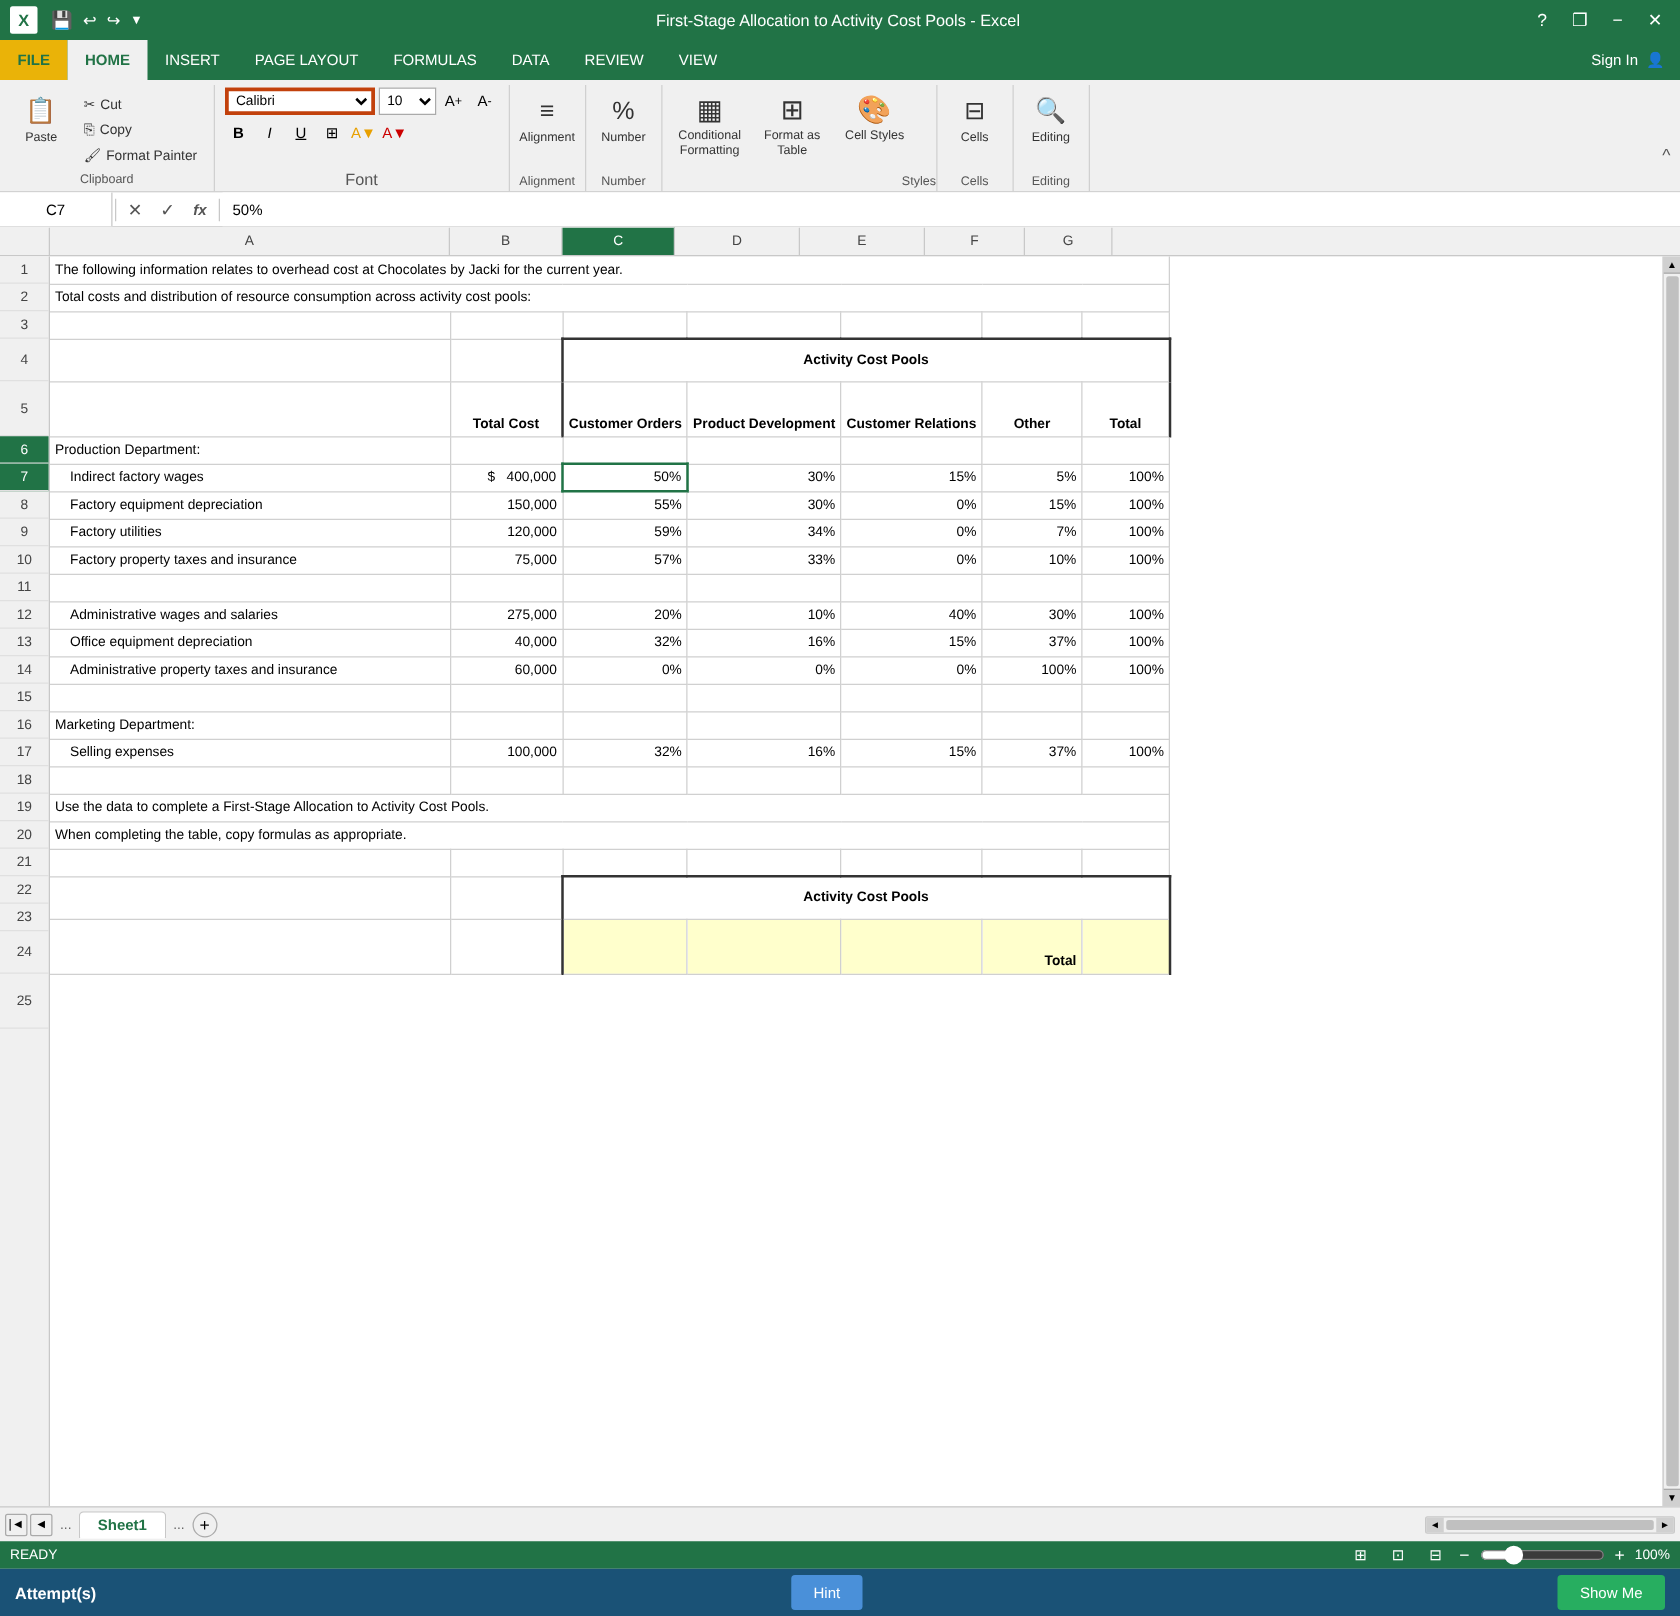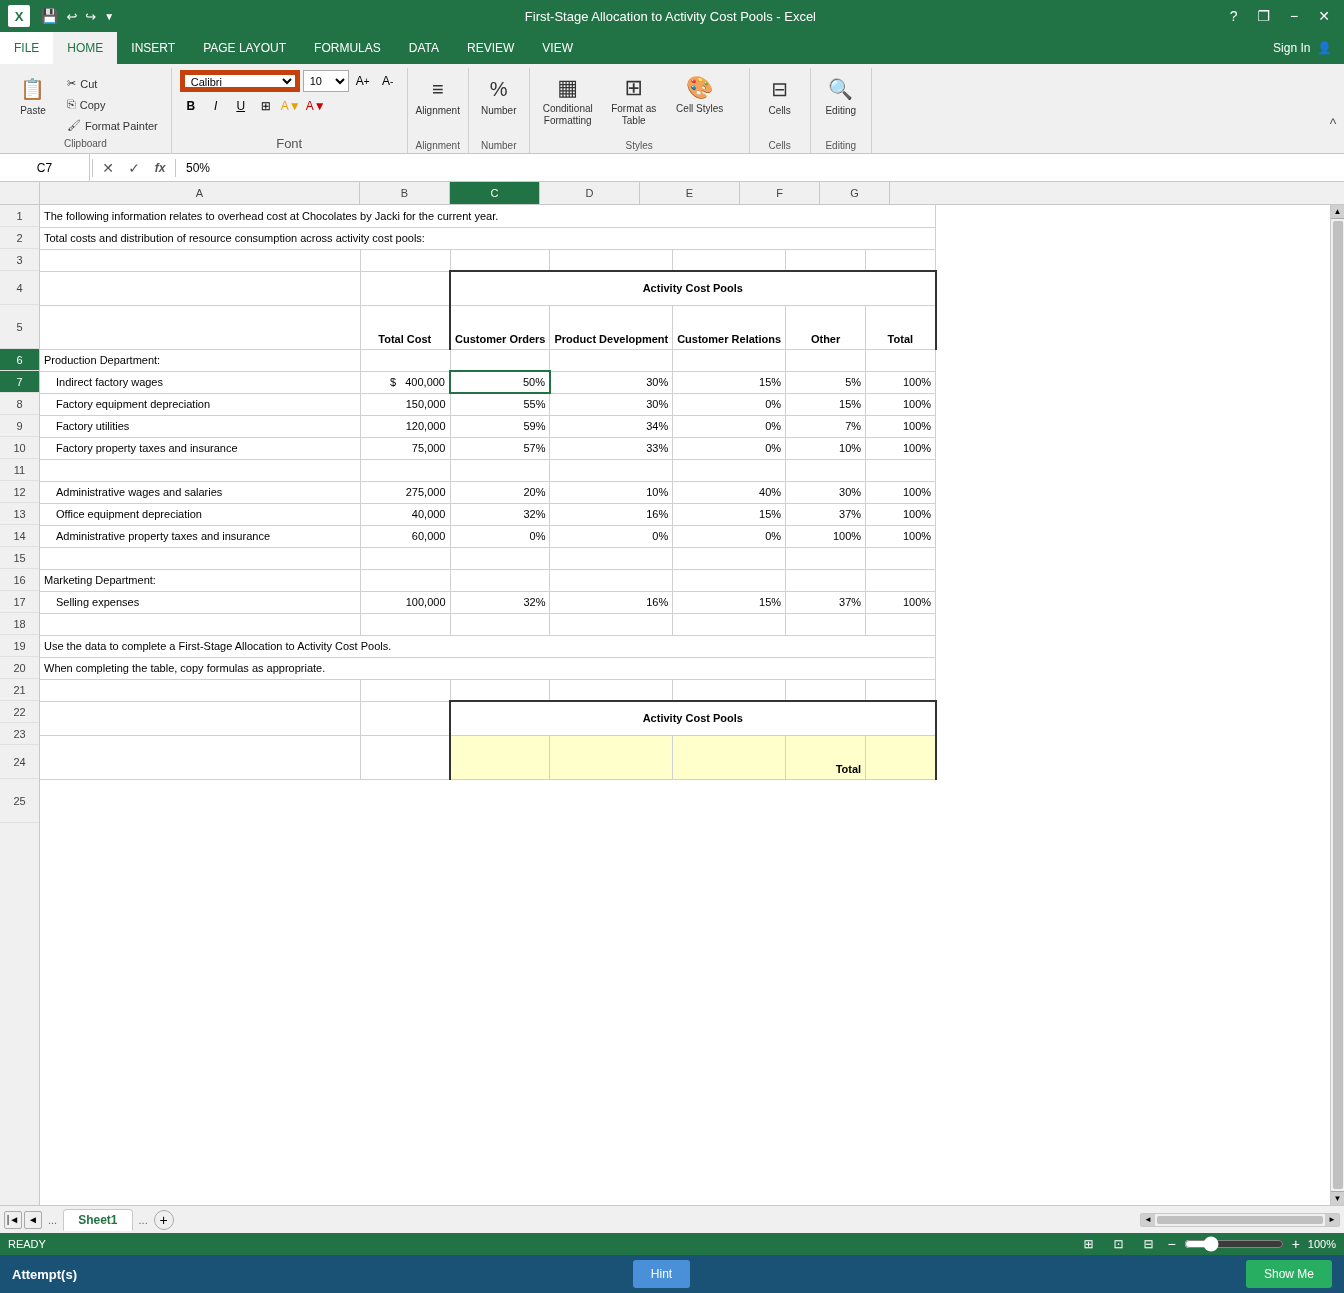--- a/index.html
+++ b/index.html
@@ -27,23 +27,23 @@
       padding: 0 14px;
       display: flex;
       align-items: center;
       font-size: 12px;
       color: white;
       cursor: pointer;
       border: none;
       background: transparent;
     }
     .menu-tab.active {
-      background: #ffffff;
+      background: #eab308;
       color: #217346;
-      font-weight: normal;
+      font-weight: bold;
     }
     .menu-right {
       margin-left: auto;
       display: flex;
       align-items: center;
       padding-right: 12px;
       color: white;
       font-size: 12px;
       cursor: pointer;
     }
@@ -133,21 +133,21 @@
     }
     .font-row {
       display: flex;
       align-items: center;
       gap: 3px;
     }
     .font-select {
       width: 120px;
       height: 22px;
       font-size: 11px;
-      border: 5px solid #c2410c;
+      border: 3px solid #c2410c;
       background: white;
       padding: 0 2px;
     }
     .font-size-select {
       width: 46px;
       height: 22px;
       font-size: 11px;
       border: 1px solid #aaa;
       background: white;
       padding: 0 2px;
@@ -486,21 +486,21 @@
   </div>
   <div style="flex:1;text-align:center;font-size:13px;color:white;">First-Stage Allocation to Activity Cost Pools - Excel</div>
   <button style="background:transparent;border:none;cursor:pointer;color:white;font-size:14px;padding:2px 6px;">?</button>
   <button style="background:transparent;border:none;cursor:pointer;color:white;font-size:14px;padding:2px 6px;">❐</button>
   <button style="background:transparent;border:none;cursor:pointer;color:white;font-size:14px;padding:2px 6px;">−</button>
   <button style="background:transparent;border:none;cursor:pointer;color:white;font-size:14px;padding:2px 6px;">✕</button>
 </div>
 
 <div id="menu-bar">
   <button class="menu-tab active">FILE</button>
-  <button class="menu-tab active" style="background:#f0f0f0;color:#217346;font-weight:normal;">HOME</button>
+  <button class="menu-tab active" style="background:#f0f0f0;color:#217346;font-weight:bold;">HOME</button>
   <button class="menu-tab">INSERT</button>
   <button class="menu-tab">PAGE LAYOUT</button>
   <button class="menu-tab">FORMULAS</button>
   <button class="menu-tab">DATA</button>
   <button class="menu-tab">REVIEW</button>
   <button class="menu-tab">VIEW</button>
   <div class="menu-right">
     Sign In &nbsp;👤
   </div>
 </div>
@@ -583,21 +583,21 @@
       </button>
       <button class="cond-format-btn">
         <span style="font-size:22px;">⊞</span>
         <span style="font-size:10px;line-height:1.2;text-align:center;">Format as Table</span>
       </button>
       <button class="cond-format-btn">
         <span style="font-size:22px;">🎨</span>
         <span style="font-size:10px;line-height:1.2;text-align:center;">Cell Styles</span>
       </button>
     </div>
-    <span class="ribbon-group-label" style="bottom:2px;left:0;right:0;text-align:center;font-size:10px;color:#555;position:absolute;">Styles</span>
+    <span class="ribbon-group-label" style="bottom:2px;left:0;right:0;text-align:right;font-size:10px;color:#555;position:absolute;">Styles</span>
   </div>
 
   <div class="ribbon-group">
     <div class="ribbon-group-content">
       <button class="ribbon-btn">
         <span class="rb-icon">⊟</span>
         <span>Cells</span>
       </button>
     </div>
     <span class="ribbon-group-label" style="bottom:2px;left:0;right:0;text-align:center;font-size:10px;color:#555;position:absolute;">Cells</span>

